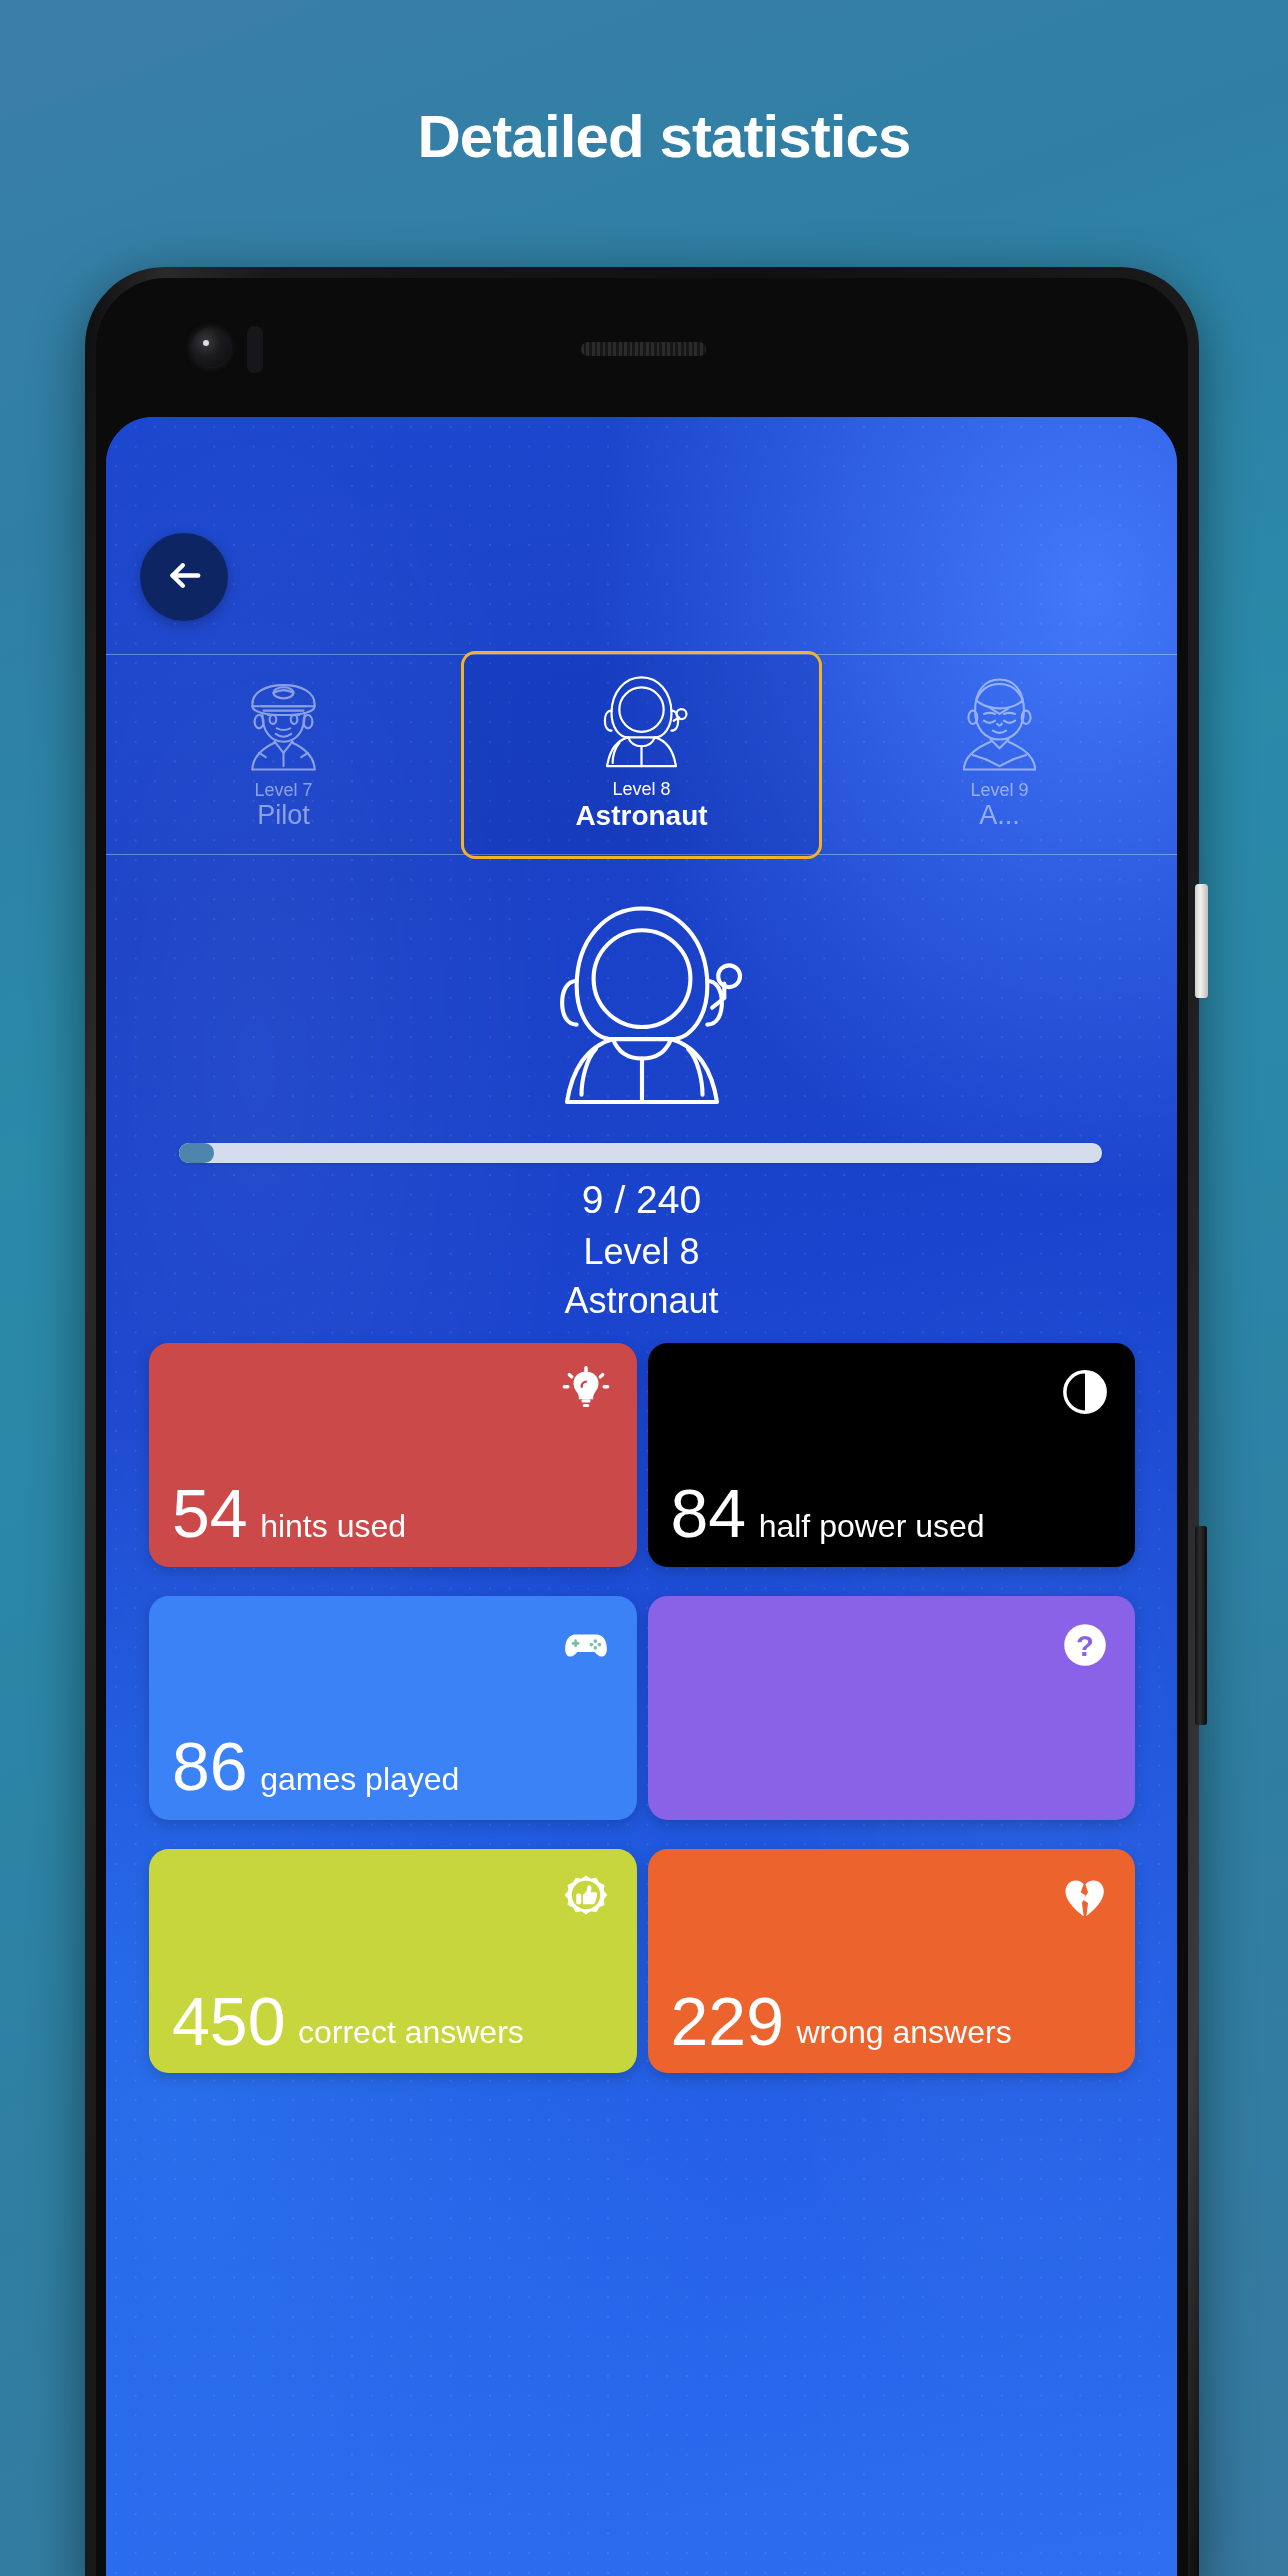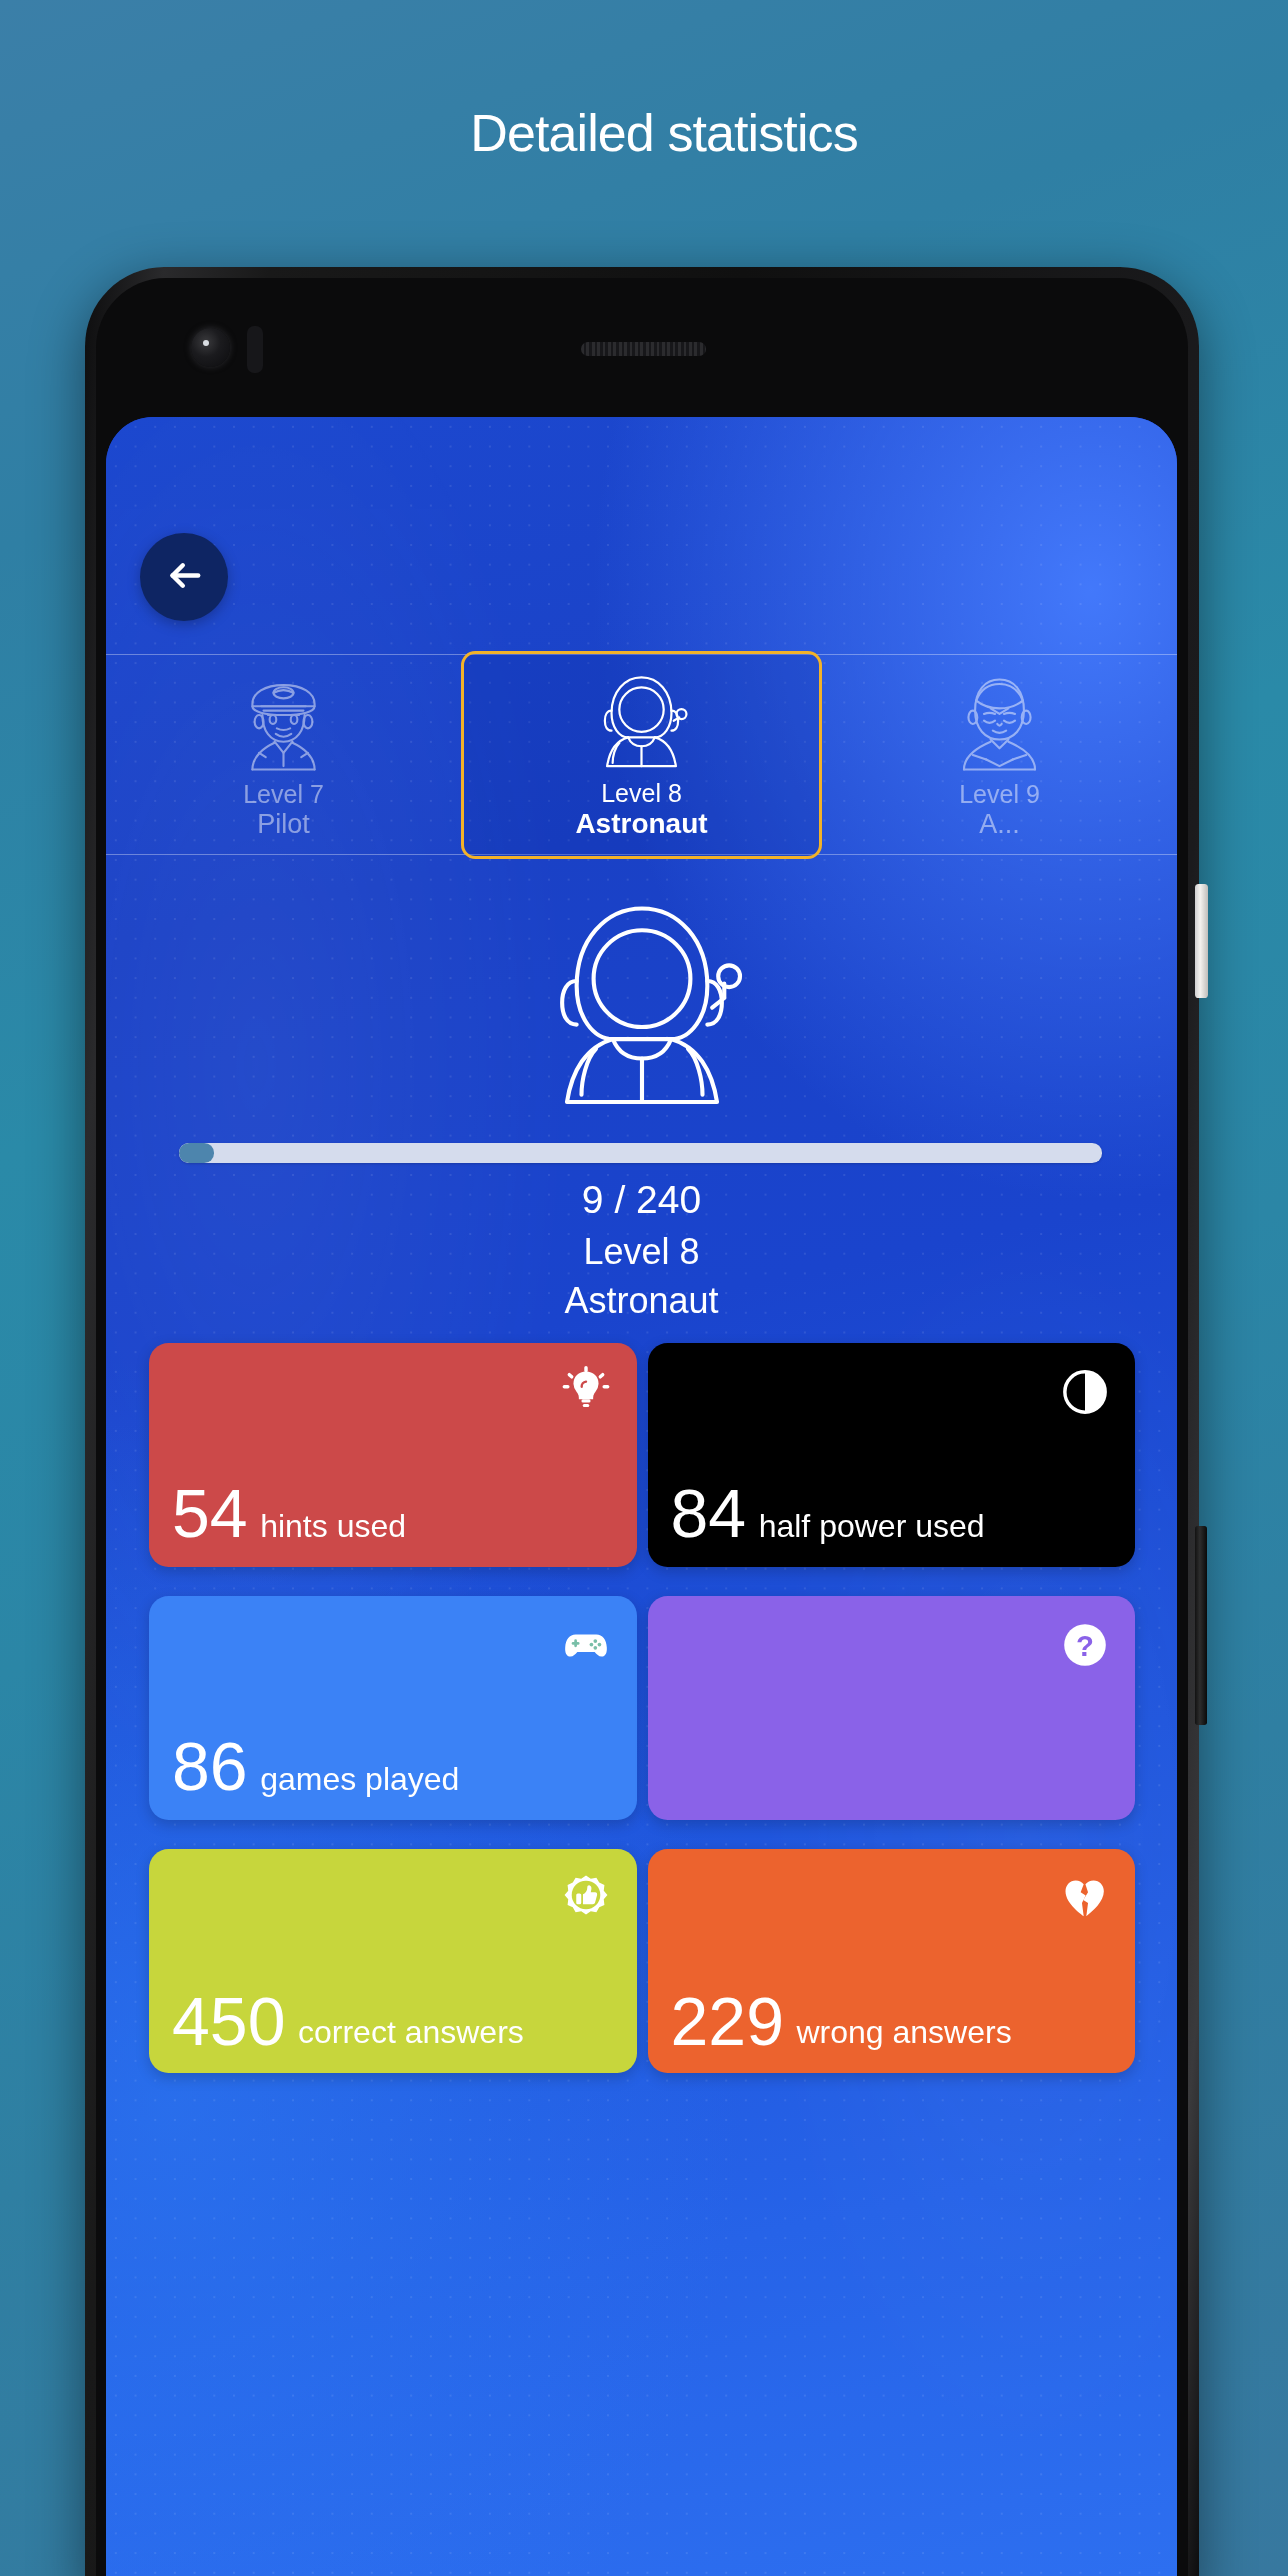--- a/index.html
+++ b/index.html
@@ -6,21 +6,21 @@
   html,body { width:1288px; height:2576px; overflow:hidden; }
   body {
     font-family:"Liberation Sans", sans-serif;
     background: linear-gradient(160deg,#3b7fa8 0%,#2f7fa4 18%,#2a8aa8 38%,#2b86a6 55%,#2f7fa2 72%,#37789f 100%);
     position:relative;
   }
   
   #promo-title{
     position:absolute; top:107px; left:0; width:1288px;
     text-align:center; color:#ffffff;
-    font-size:52px; font-weight:400; letter-spacing:-0.9px;
+    font-size:60px; font-weight:700; letter-spacing:-0.9px;
     line-height:1;
     padding-left:40px;
   }
   
   #phone-frame{
     position:absolute; left:85px; top:267px;
     width:1114px; height:2326px;
     border-radius:79px 79px 0 0;
     background:linear-gradient(95deg,#0d0d0e 0%,#2a2a2c 6%,#191919 14%,#101010 50%,#1b1b1d 88%,#3a3a3c 96%,#0c0c0d 100%);
     box-shadow: 0 14.3px 54px rgba(0,0,0,0.45);
@@ -113,21 +113,21 @@
     padding-top:7.2px; position:relative;
   }
   .level-card.is-selected{
     border:3.6px solid #f2b229; border-radius:14.3px;
     height:208px; margin-top:-3.6px;
     background:rgba(10,40,160,.22);
   }
   .level-avatar{ height:114px; display:flex; align-items:center; justify-content:center; }
   .level-avatar svg{ height:111px; width:111px; }
   .level-num{
-    color:#ffffff; font-size:25px; font-weight:400; margin-top:3.6px; line-height:1.15;
+    color:#ffffff; font-size:18px; font-weight:400; margin-top:3.6px; line-height:1.15;
   }
   .level-name{
     color:#ffffff; font-size:27px; font-weight:400; line-height:1.15;
     white-space:nowrap; overflow:hidden; text-overflow:ellipsis; max-width:96%;
   }
   .level-card.is-selected .level-name{ font-weight:700; font-size:28px; }
   .level-card.is-dim{ opacity:.48; }
 
   
   #hero-avatar{

